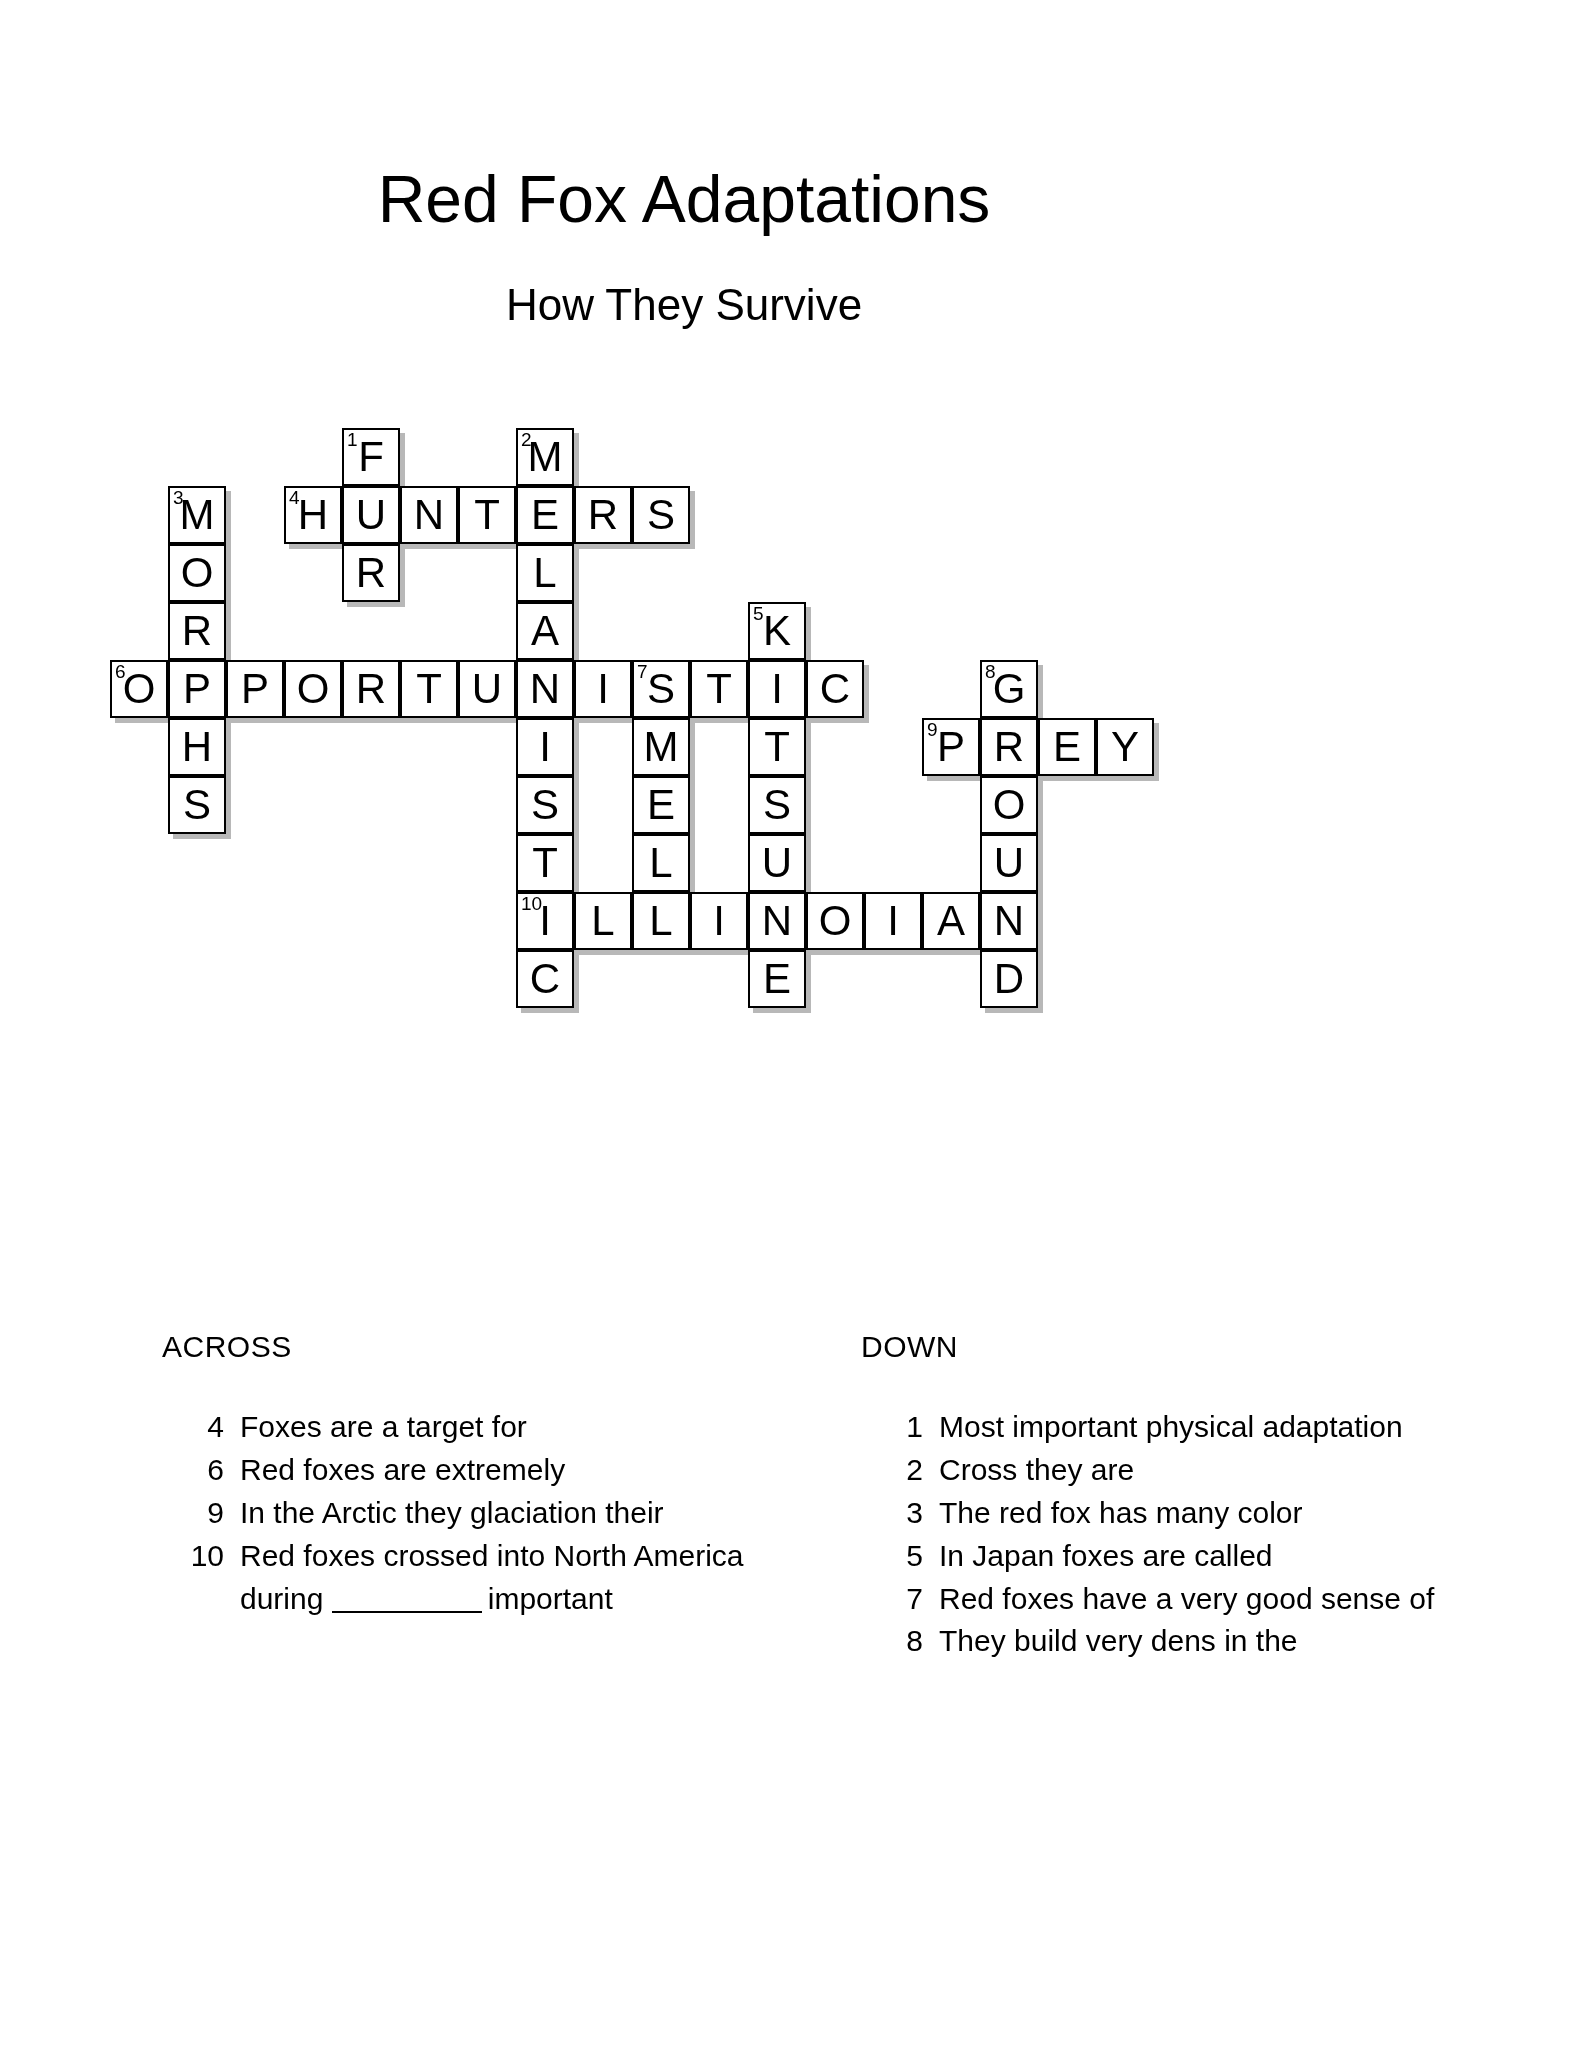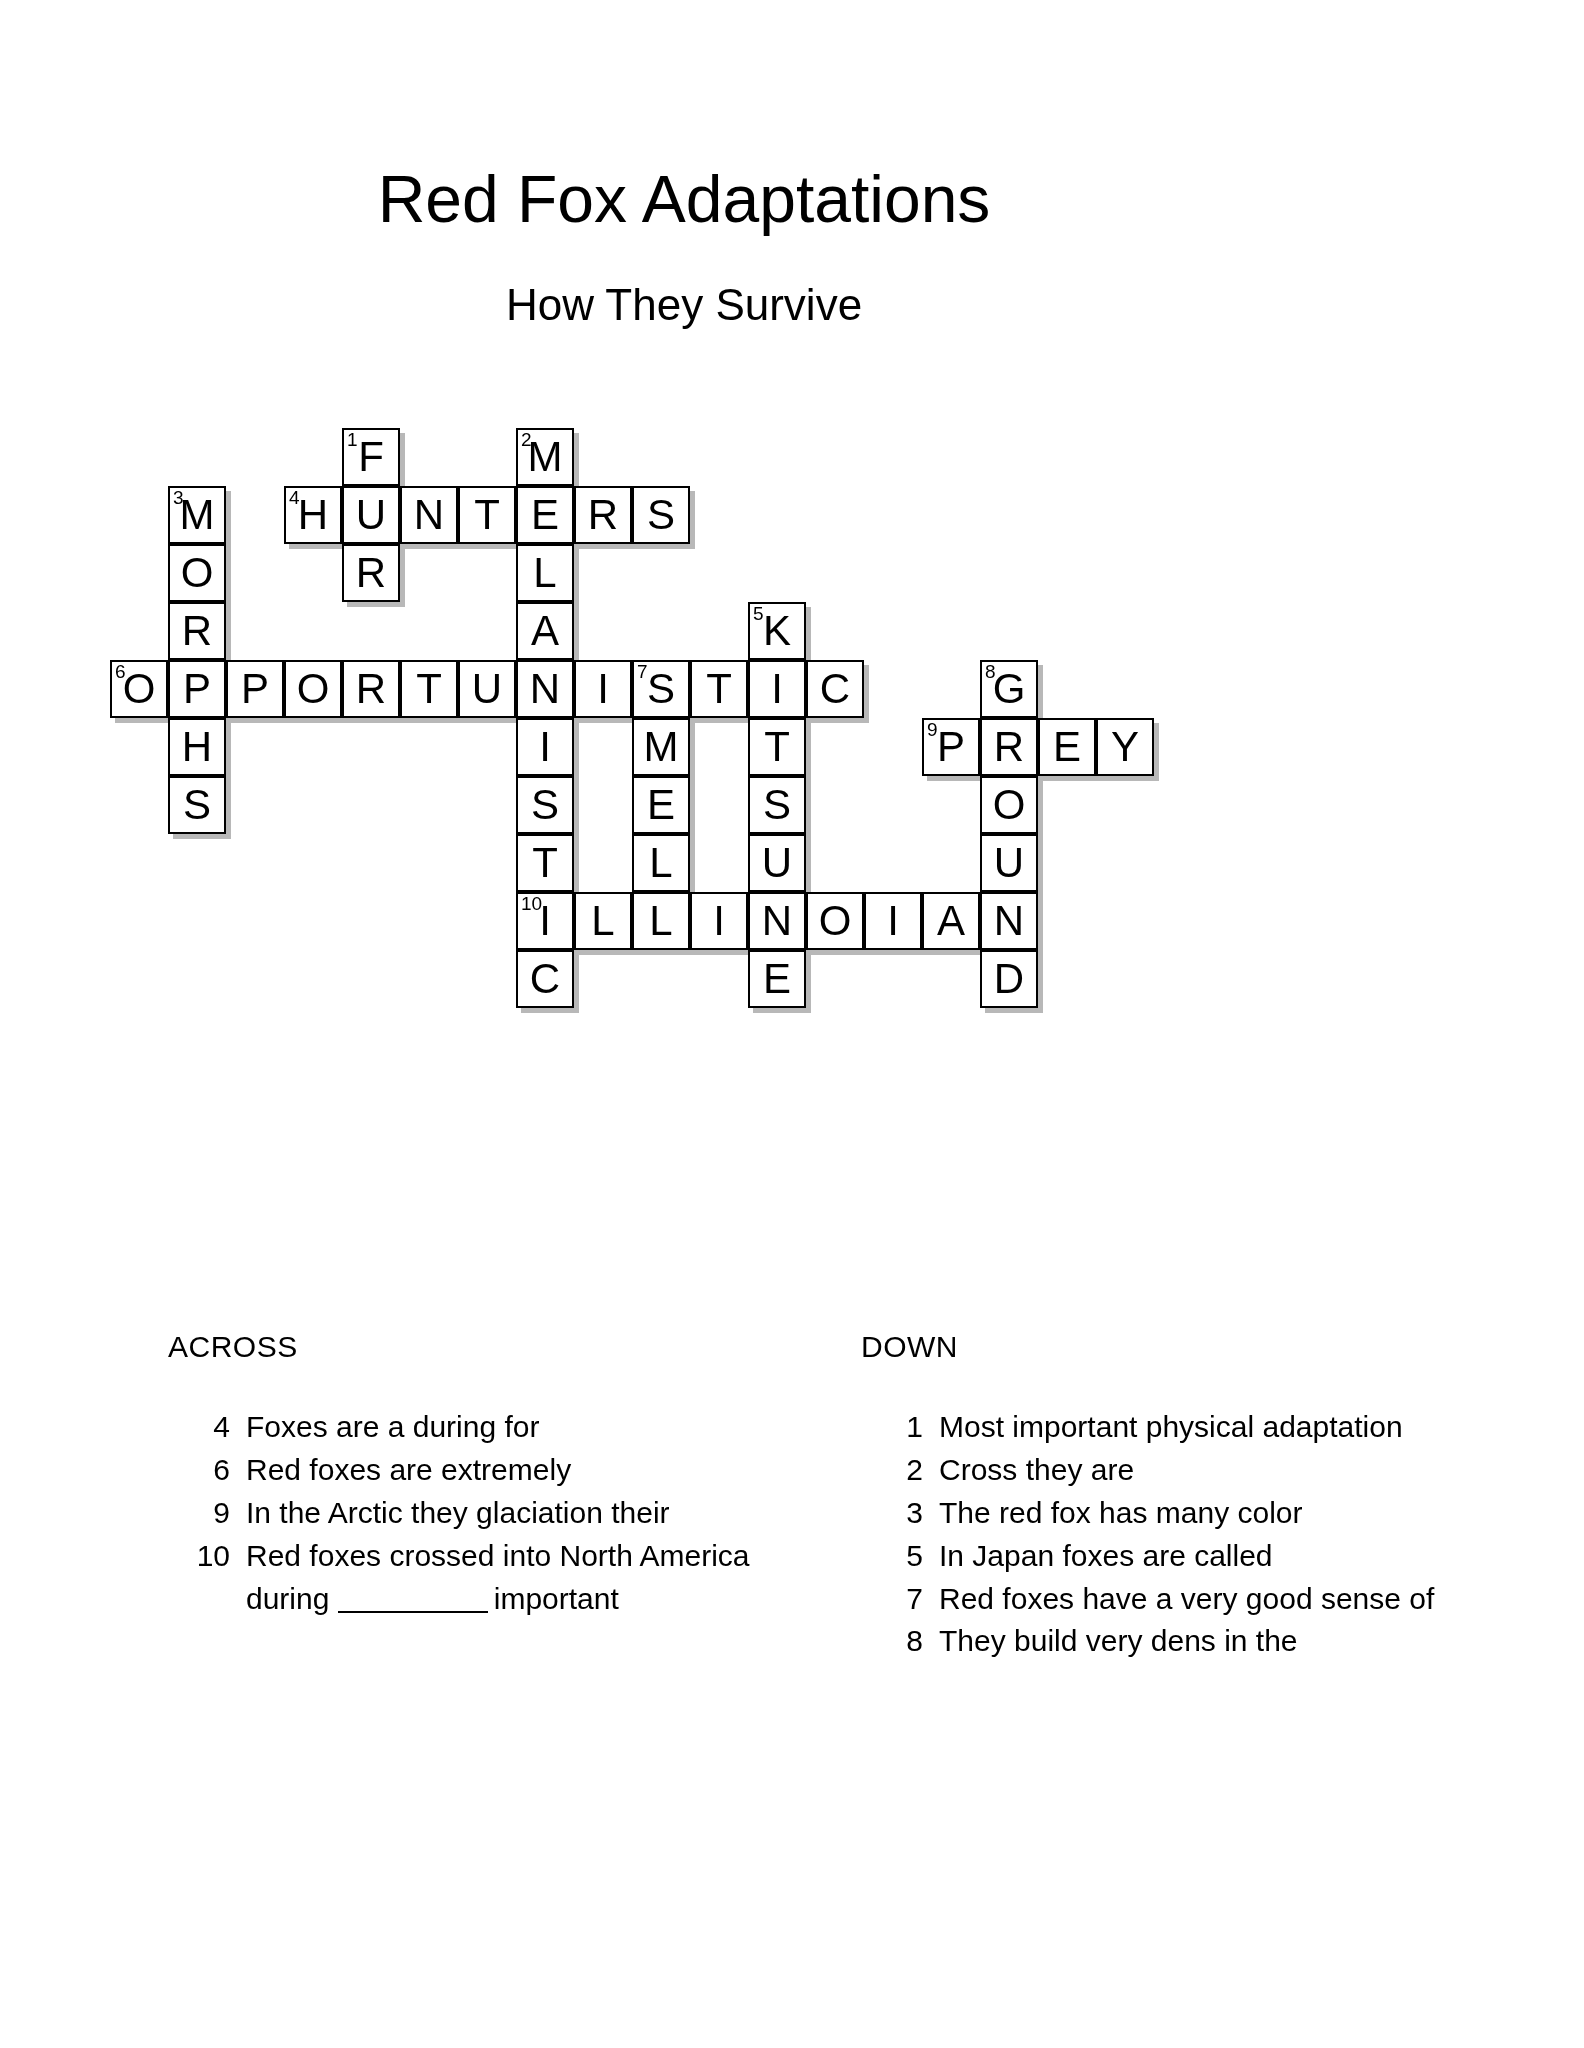--- a/index.html
+++ b/index.html
@@ -86,21 +86,21 @@
   #clues {
     position: absolute;
     left: 0;
     top: 1330px;
     width: 1584px;
   }
   .clue-col {
     position: absolute;
     top: 0;
   }
-  #across-col { left: 168px; width: 600px; }
+  #across-col { left: 162px; width: 600px; }
   #down-col   { left: 850px; width: 620px; margin-left: 11px; }
   .clue-head {
     font-size: 30px;
     margin: 0 0 42px 0;
     letter-spacing: 0.5px;
   }
   .clue-list {
     list-style: none;
     margin: 0;
     padding: 0;
@@ -328,21 +328,21 @@
         </div>
       </div>
   </div>
 
   <div id="clues">
     <div class="clue-col" id="across-col">
       <div class="clue-head">ACROSS</div>
       <ul class="clue-list" id="across-list">
           <li class="clue-item">
             <span class="clue-num">4</span>
-            <span class="clue-text">Foxes are a during for</span>
+            <span class="clue-text">Foxes are a target for</span>
           </li>
           <li class="clue-item">
             <span class="clue-num">6</span>
             <span class="clue-text">Red foxes are extremely</span>
           </li>
           <li class="clue-item">
             <span class="clue-num">9</span>
             <span class="clue-text">In the Arctic they glaciation their</span>
           </li>
           <li class="clue-item">

